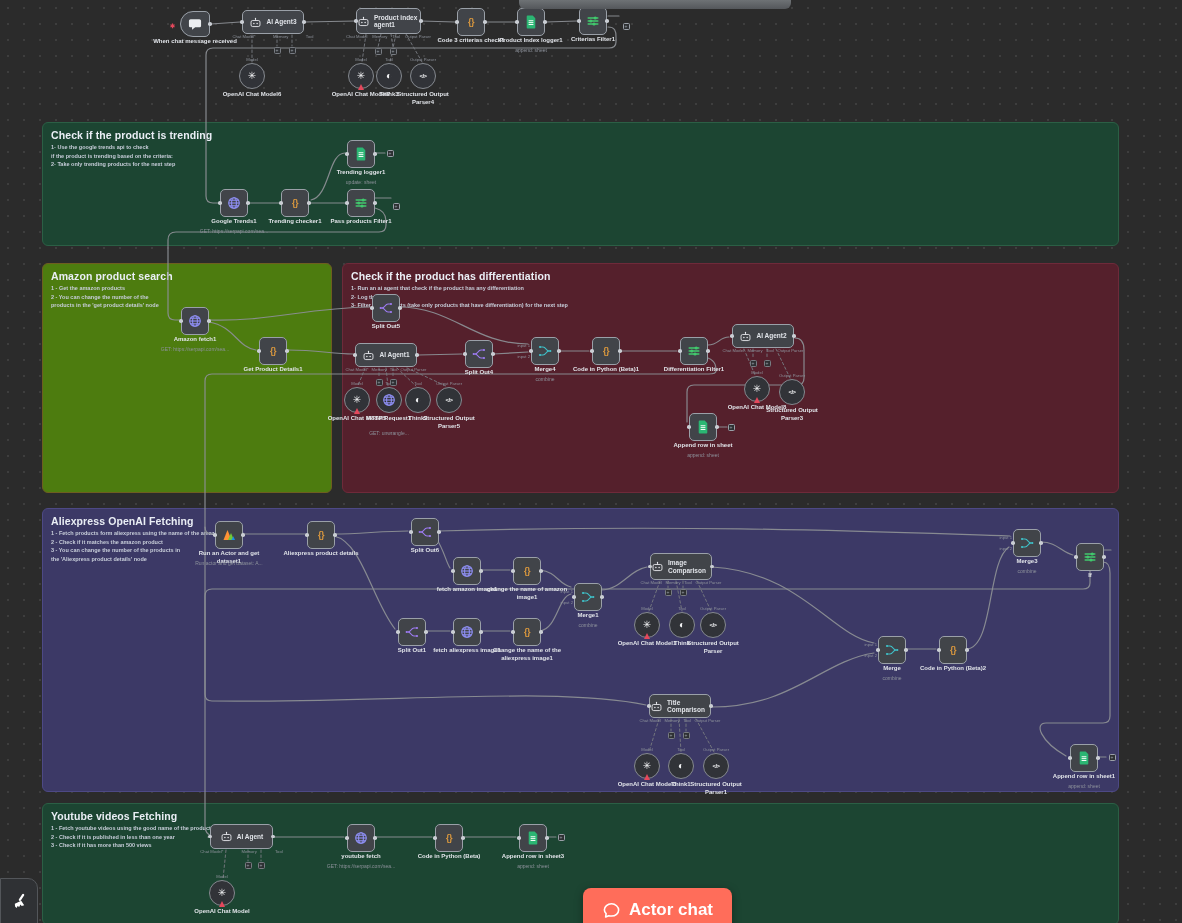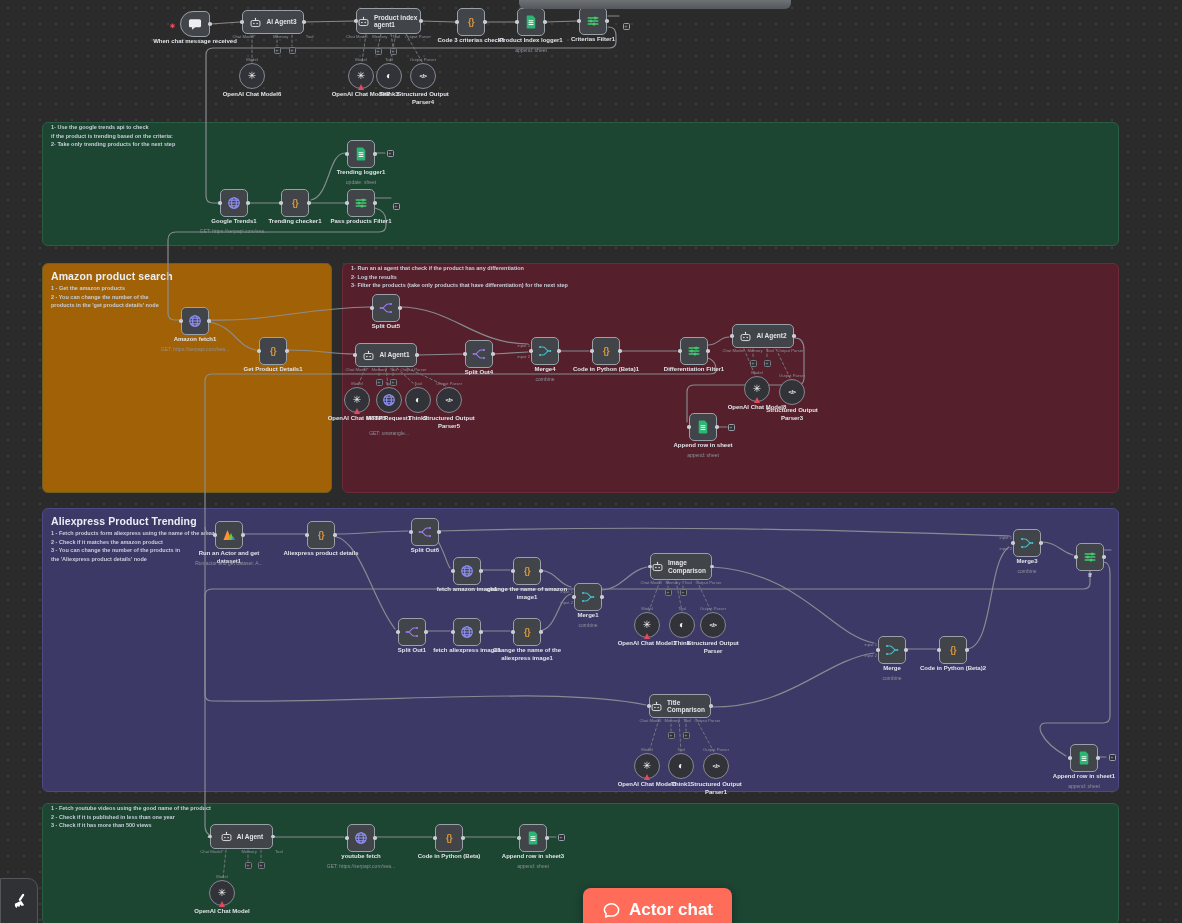--- a/index.html
+++ b/index.html
@@ -785,43 +785,46 @@
       <div class="plusbox" style="left: 763.5px; top: 359.5px;">+</div>
       <div class="plusbox" style="left: 664.5px; top: 588.5px;">+</div>
       <div class="plusbox" style="left: 679.5px; top: 588.5px;">+</div>
       <div class="plusbox" style="left: 667.5px; top: 731.5px;">+</div>
       <div class="plusbox" style="left: 682.5px; top: 731.5px;">+</div>
       <div class="plusbox" style="left: 244.5px; top: 861.5px;">+</div>
       <div class="plusbox" style="left: 257.5px; top: 861.5px;">+</div>
       <div class="redmark" style="left: 170px; top: 22px;">✱</div>
     </div>
     <div class="sticky" style="left: 42px; top: 122px; width: 1075px; height: 122px; background: rgb(28, 69, 50); border-color: rgb(43, 95, 69);">
+      <div class="sticky-title">Check if the product is trending</div>
       <div class="sticky-note">1- Use the google trends api to check</div>
       <div class="sticky-note">if the product is trending based on the criteria:</div>
       <div class="sticky-note">2- Take only trending products for the next step</div>
     </div>
-    <div class="sticky" style="left: 42px; top: 263px; width: 288px; height: 228px; background: #a16207; border-color: rgb(110, 94, 32);">
+    <div class="sticky" style="left: 42px; top: 263px; width: 288px; height: 228px; background: #4d7c0f; border-color: rgb(110, 94, 32);">
       <div class="sticky-title">Amazon product search</div>
       <div class="sticky-note">1 - Get the amazon products</div>
       <div class="sticky-note">2 - You can change the number of the</div>
       <div class="sticky-note">products in the 'get product details' node</div>
     </div>
     <div class="sticky" style="left: 342px; top: 263px; width: 775px; height: 228px; background: rgb(85, 32, 44); border-color: rgb(110, 42, 58);">
+      <div class="sticky-title">Check if the product has differentiation</div>
       <div class="sticky-note">1- Run an ai agent that check if the product has any differentiation</div>
       <div class="sticky-note">2- Log the results</div>
       <div class="sticky-note">3- Filter the products (take only products that have differentiation) for the next step</div>
     </div>
     <div class="sticky" style="left: 42px; top: 508px; width: 1075px; height: 282px; background: rgb(60, 57, 102); border-color: rgb(77, 73, 133);">
-      <div class="sticky-title">Aliexpress Product Trending</div>
+      <div class="sticky-title">Aliexpress OpenAI Fetching</div>
       <div class="sticky-note">1 - Fetch products form aliexpress using the name of the amazon product</div>
       <div class="sticky-note">2 - Check if it matches the amazon product</div>
       <div class="sticky-note">3 - You can change the number of the products in</div>
       <div class="sticky-note">the 'Aliexpress product details' node</div>
     </div>
     <div class="sticky" style="left: 42px; top: 803px; width: 1075px; height: 120px; background: rgb(28, 69, 50); border-color: rgb(43, 95, 69);">
+      <div class="sticky-title">Youtube videos Fetching</div>
       <div class="sticky-note">1 - Fetch youtube videos using the good name of the product</div>
       <div class="sticky-note">2 - Check if it is published in less than one year</div>
       <div class="sticky-note">3 - Check if it has more than 500 views</div>
     </div>
   </div>
 
 <div id="topbar"></div>
 
 <div id="tidy-panel">
   <span class="nicon">

